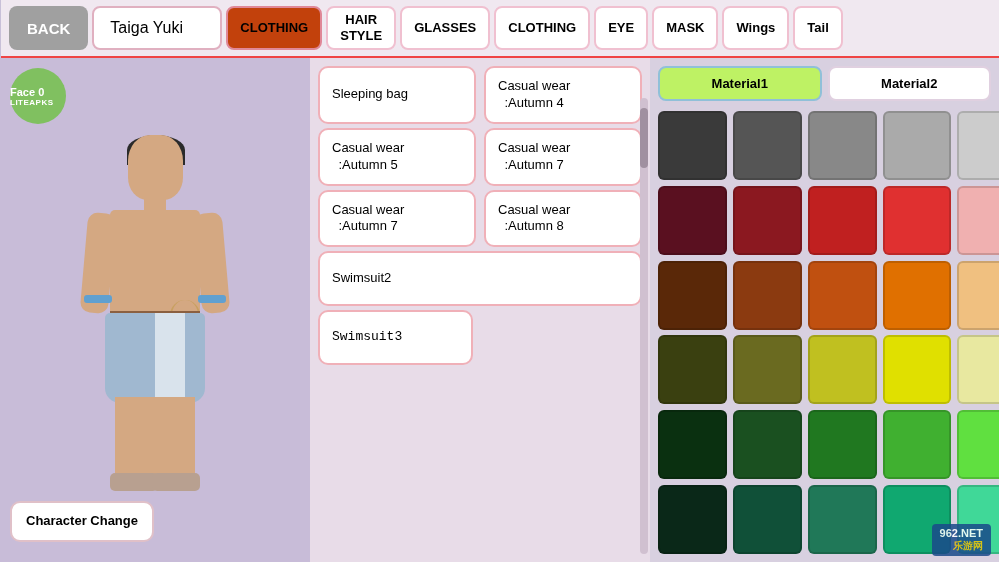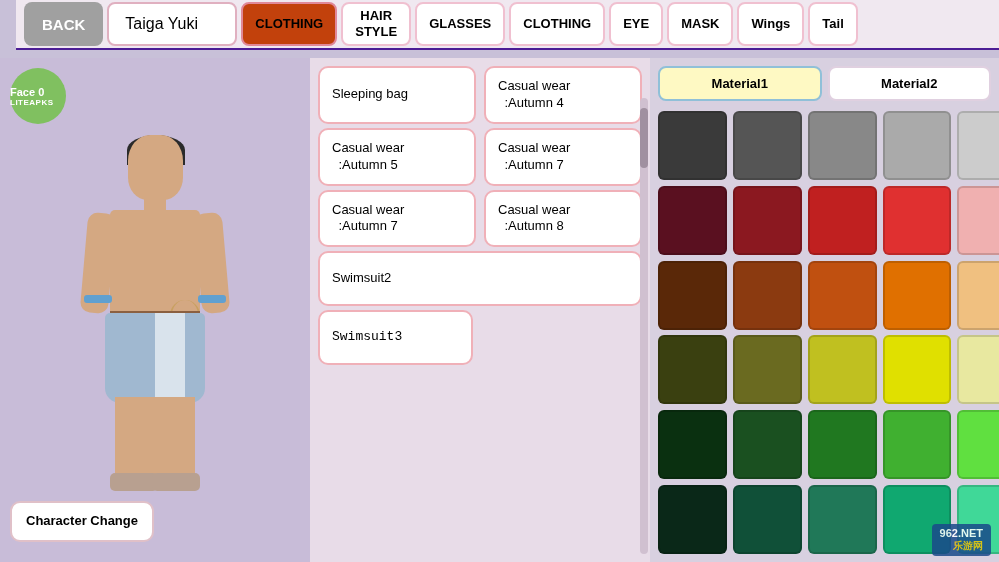--- a/index.html
+++ b/index.html
@@ -8,28 +8,28 @@
       height: 562px;
       overflow: hidden;
       font-family: Arial, sans-serif;
       background: #c8c0d8;
       position: relative;
     }
 
     
     .top-nav {
       position: absolute;
-      top: 0; left: 16px; right: 0;
-      height: 50px;
+      top: 0; left: 1px; right: 0;
+      height: 58px;
       background: #f0e8f0;
       display: flex;
       align-items: center;
       gap: 4px;
       padding: 6px 8px;
-      border-bottom: 2px solid #4c1d95;
+      border-bottom: 2px solid #ef4444;
     }
 
     .nav-back-btn {
       background: #a0a0a0;
       color: white;
       border: none;
       border-radius: 8px;
       padding: 8px 18px;
       font-size: 15px;
       font-weight: bold;
@@ -366,21 +366,21 @@
       border: 2px solid #e0d0e0;
       border-radius: 8px;
       padding: 8px;
       text-align: center;
       font-size: 13px;
       font-weight: bold;
       cursor: pointer;
     }
 
     .material-tab.active {
-      background: #fef9c3;
+      background: #bef264;
       border-color: #90c0d8;
     }
 
     .color-grid {
       display: grid;
       grid-template-columns: repeat(5, 1fr);
       gap: 6px;
       flex: 1;
     }
 

